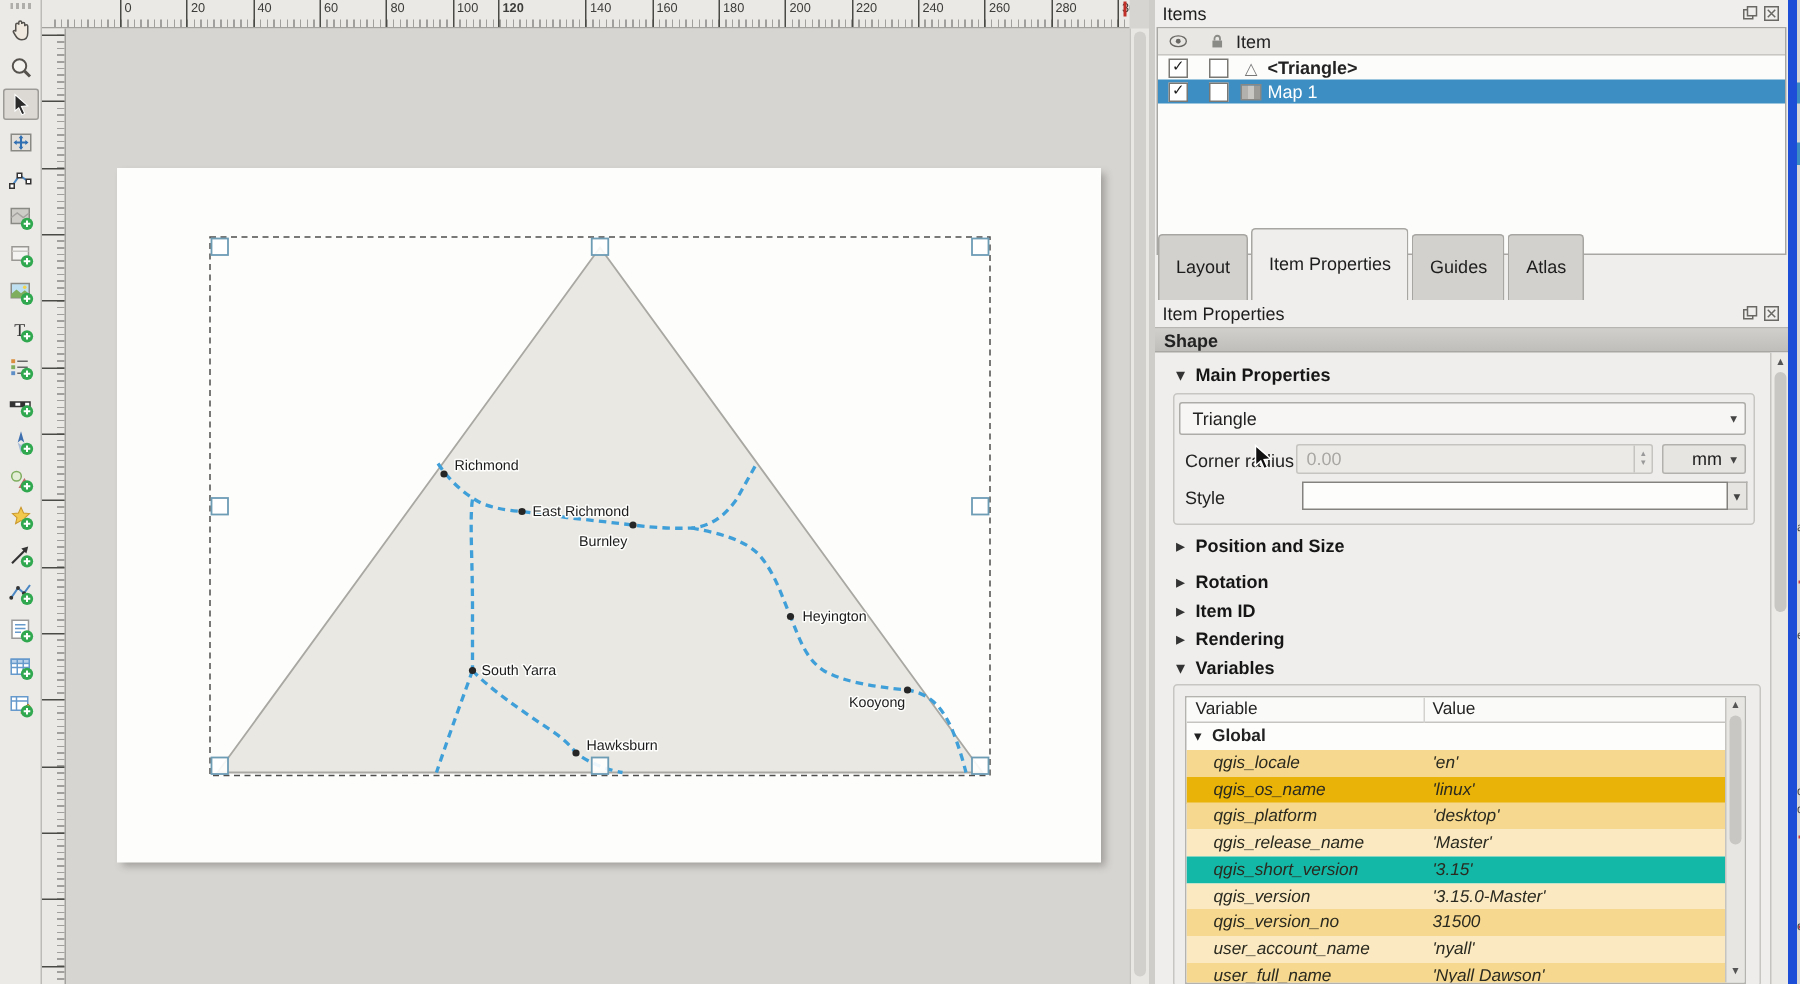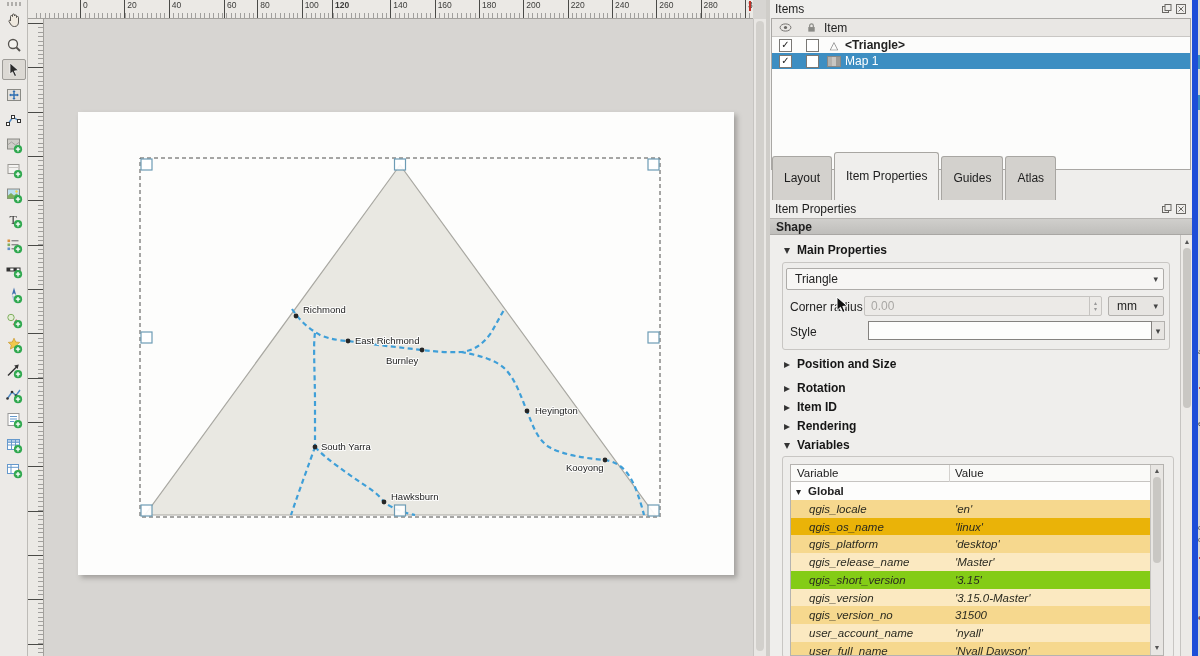--- a/index.html
+++ b/index.html
@@ -87,21 +87,21 @@
 
   .fieldlabel{position:absolute;font-size:12px;color:#222}
   #corner-spin{position:absolute;left:94px;top:296px;width:238px;height:20px;background:#eceae7;
                border:1px solid #c6c4c1;border-radius:2px;box-sizing:border-box;font-size:12px;
                line-height:18px;padding-left:6px;color:#a9a7a4}
   #corner-spin .spin{position:absolute;right:0;top:0;width:11px;height:18px;border-left:1px solid #c6c4c1;
                      display:flex;flex-direction:column;align-items:center;justify-content:center;
                      font-size:6px;color:#999;line-height:6px}
   #unit-combo{position:absolute;left:338px;top:296px;width:56px;height:20px;background:#e7e5e2;
               border:1px solid #b3b1ae;border-radius:2px;box-sizing:border-box;font-size:12px;
-              line-height:18px;padding-left:8px;color:#1d1d1d}
+              line-height:18px;padding-left:19px;color:#1d1d1d}
   #style-btn{position:absolute;left:98px;top:321px;width:284px;height:19px;background:#fdfdfc;
              border:1px solid #84827f;box-sizing:border-box}
   #style-arrow{position:absolute;left:382px;top:321px;width:13px;height:19px;background:#e7e5e2;
                border:1px solid #b3b1ae;border-left:none;box-sizing:border-box;display:flex;
                align-items:center;justify-content:center;font-size:9px;color:#444}
 
   
   #vars-table{position:absolute;left:20px;top:464px;width:374px;height:192px;background:#fdfdfc;
               border:1px solid #b5b3b0;box-sizing:border-box;overflow:hidden;font-size:11.5px}
   .vt-header{position:absolute;left:0;top:0;width:360px;height:17px;background:#fafaf8;
@@ -290,21 +290,21 @@
         <circle cx="13" cy="13.2" r="4.1" fill="#2fa84f"></circle>
         <path d="M13 11v4.4M10.8 13.2h4.4" stroke="#fff" stroke-width="1.3"></path>
       </svg>
     </div>
   </div>
 
 <div id="hruler">
     <div class="htick" style="left: 52px;">0</div>
     <div class="htick" style="left: 96.33px;">20</div>
     <div class="htick" style="left: 140.66px;">40</div>
-    <div class="htick" style="left: 184.99px; margin-left: 11px;">60</div>
+    <div class="htick" style="left: 184.99px;">60</div>
     <div class="htick" style="left: 229.32px;">80</div>
     <div class="htick" style="left: 273.65px;">100</div>
     <div class="htick" style="left: 304px; font-weight: bold;">120</div>
     <div class="htick" style="left: 362.31px;">140</div>
     <div class="htick" style="left: 406.64px;">160</div>
     <div class="htick" style="left: 450.97px;">180</div>
     <div class="htick" style="left: 495.3px;">200</div>
     <div class="htick" style="left: 539.63px;">220</div>
     <div class="htick" style="left: 583.96px;">240</div>
     <div class="htick" style="left: 628.29px;">260</div>
@@ -503,21 +503,21 @@
         <span class="v">'linux'</span>
       </div>
       <div class="vt-row" style="top: 70.4px; background: rgb(246, 216, 142);">
         <span class="n">qgis_platform</span>
         <span class="v">'desktop'</span>
       </div>
       <div class="vt-row" style="top: 88.1px; background: rgb(251, 233, 193);">
         <span class="n">qgis_release_name</span>
         <span class="v">'Master'</span>
       </div>
-      <div class="vt-row" style="top: 105.8px; background: #84cc16;">
+      <div class="vt-row" style="top: 105.8px; background: #14b8a6;">
         <span class="n">qgis_short_version</span>
         <span class="v">'3.15'</span>
       </div>
       <div class="vt-row" style="top: 123.5px; background: rgb(251, 233, 193);">
         <span class="n">qgis_version</span>
         <span class="v">'3.15.0-Master'</span>
       </div>
       <div class="vt-row" style="top: 141.2px; background: rgb(246, 216, 142);">
         <span class="n">qgis_version_no</span>
         <span class="v">31500</span>

